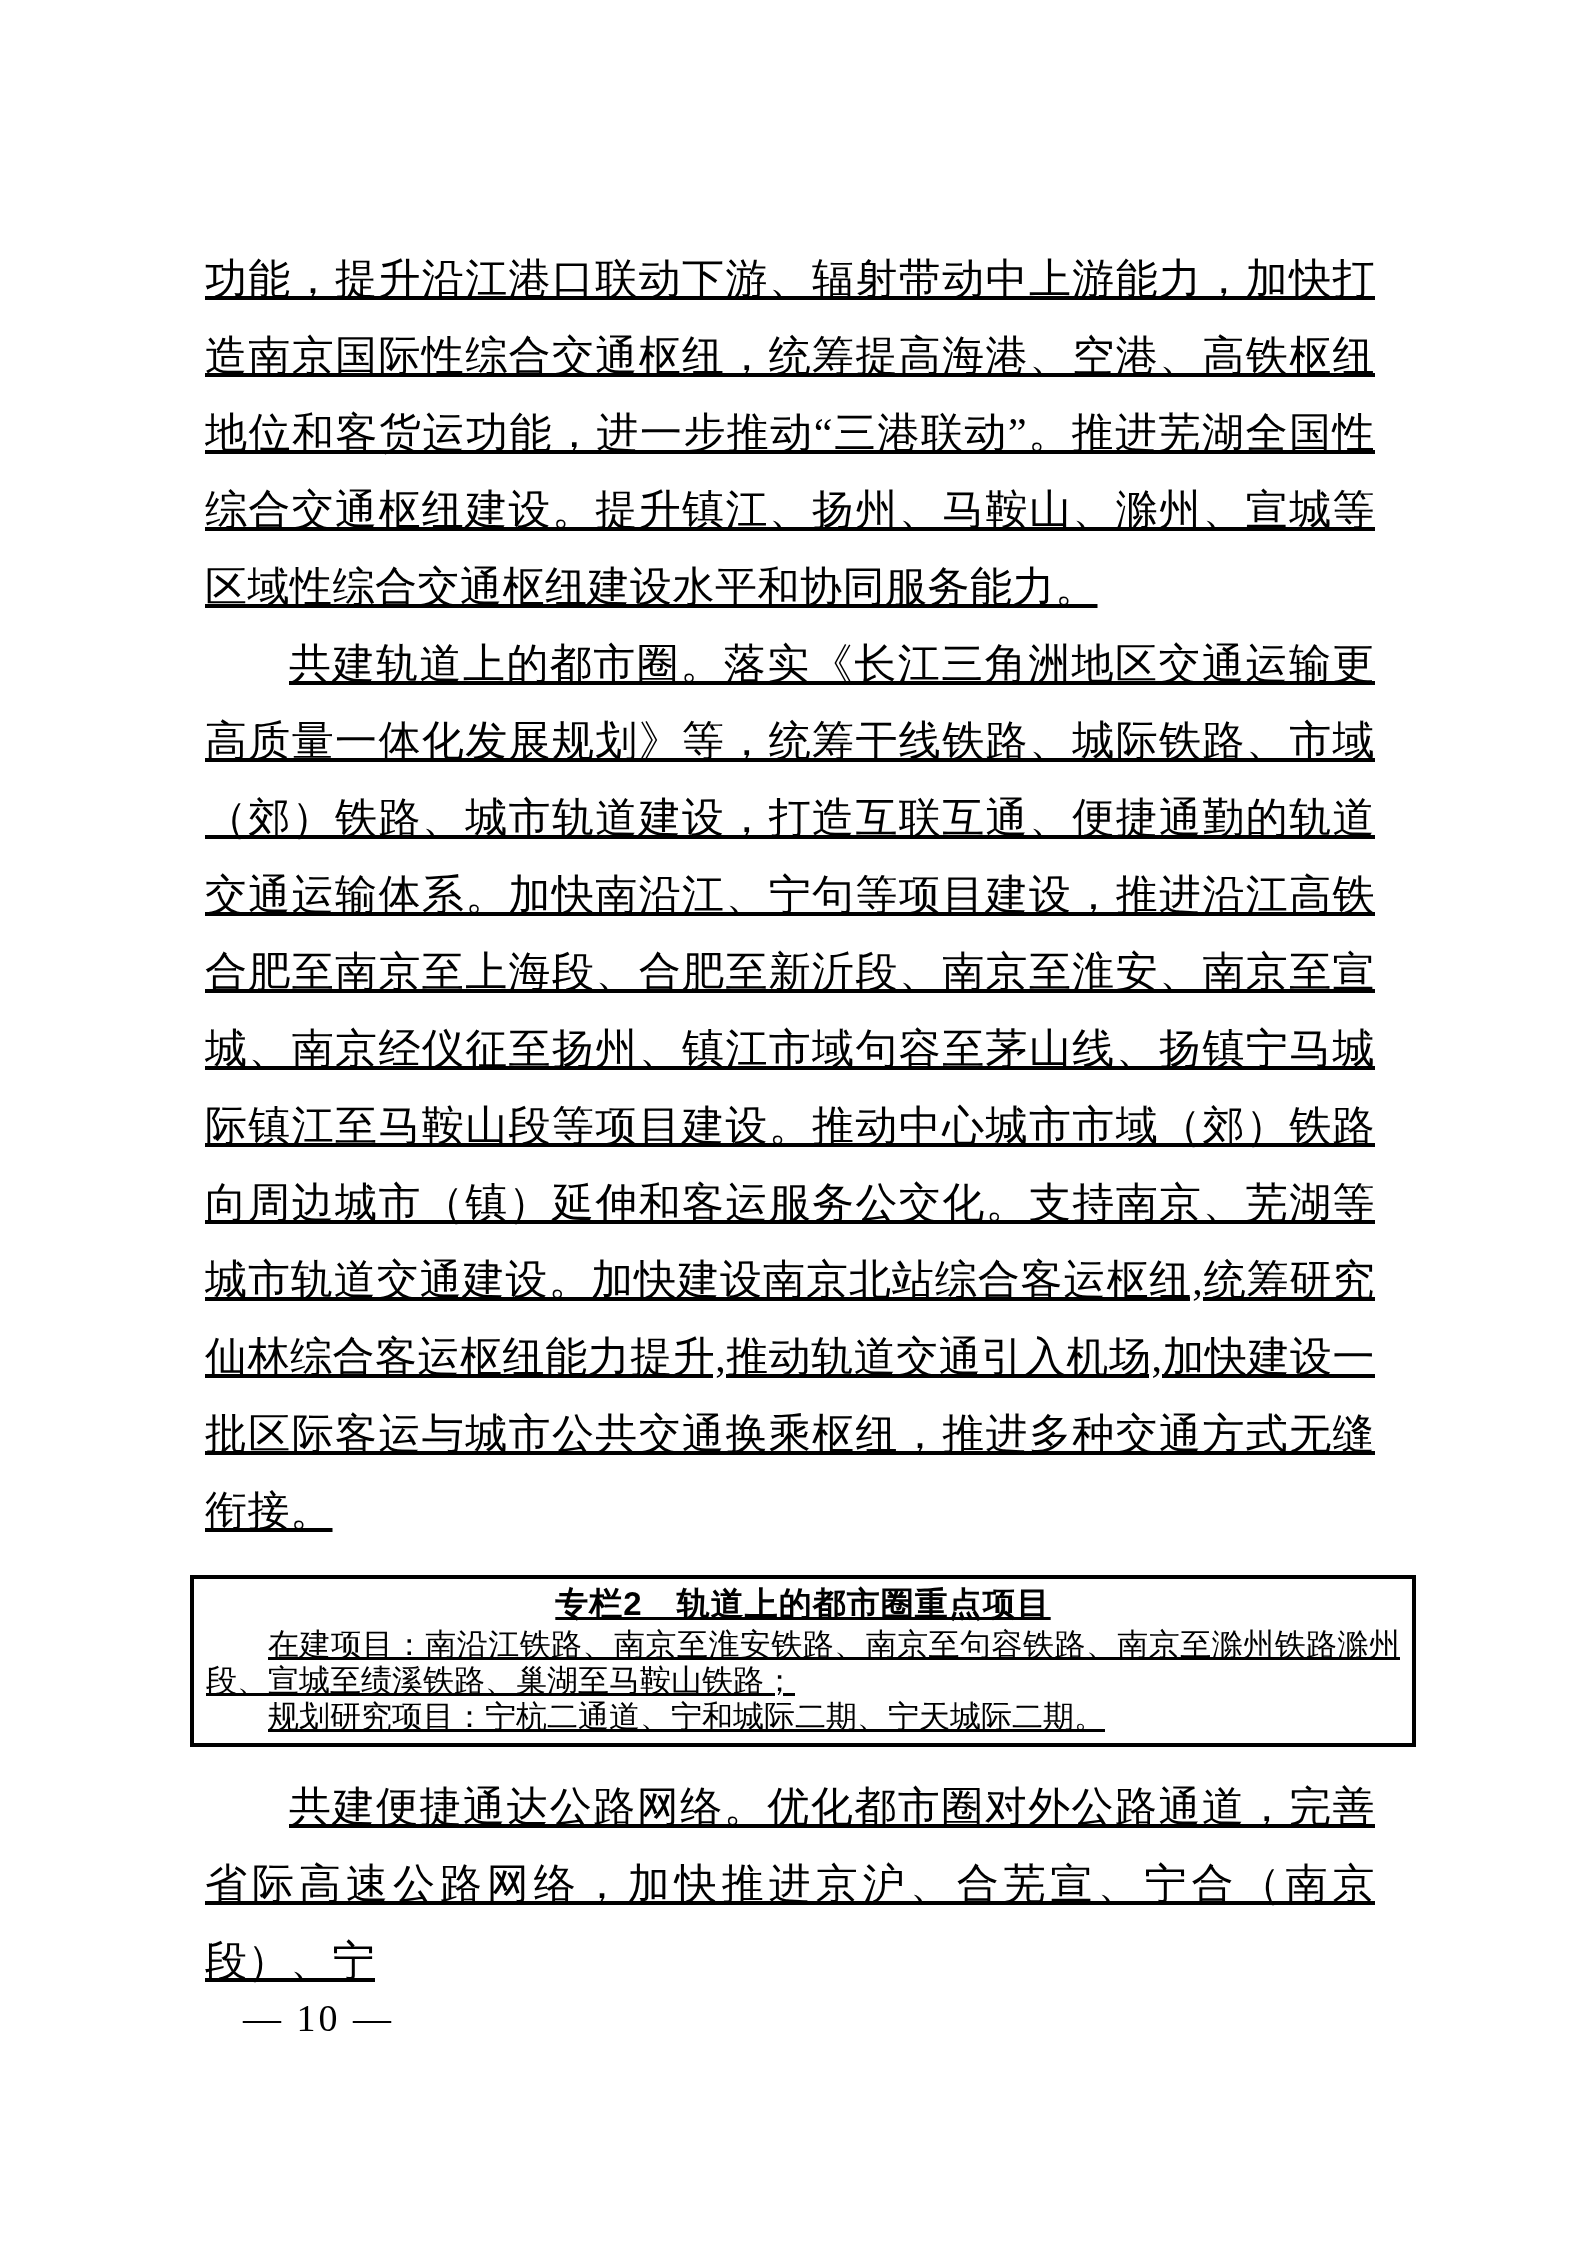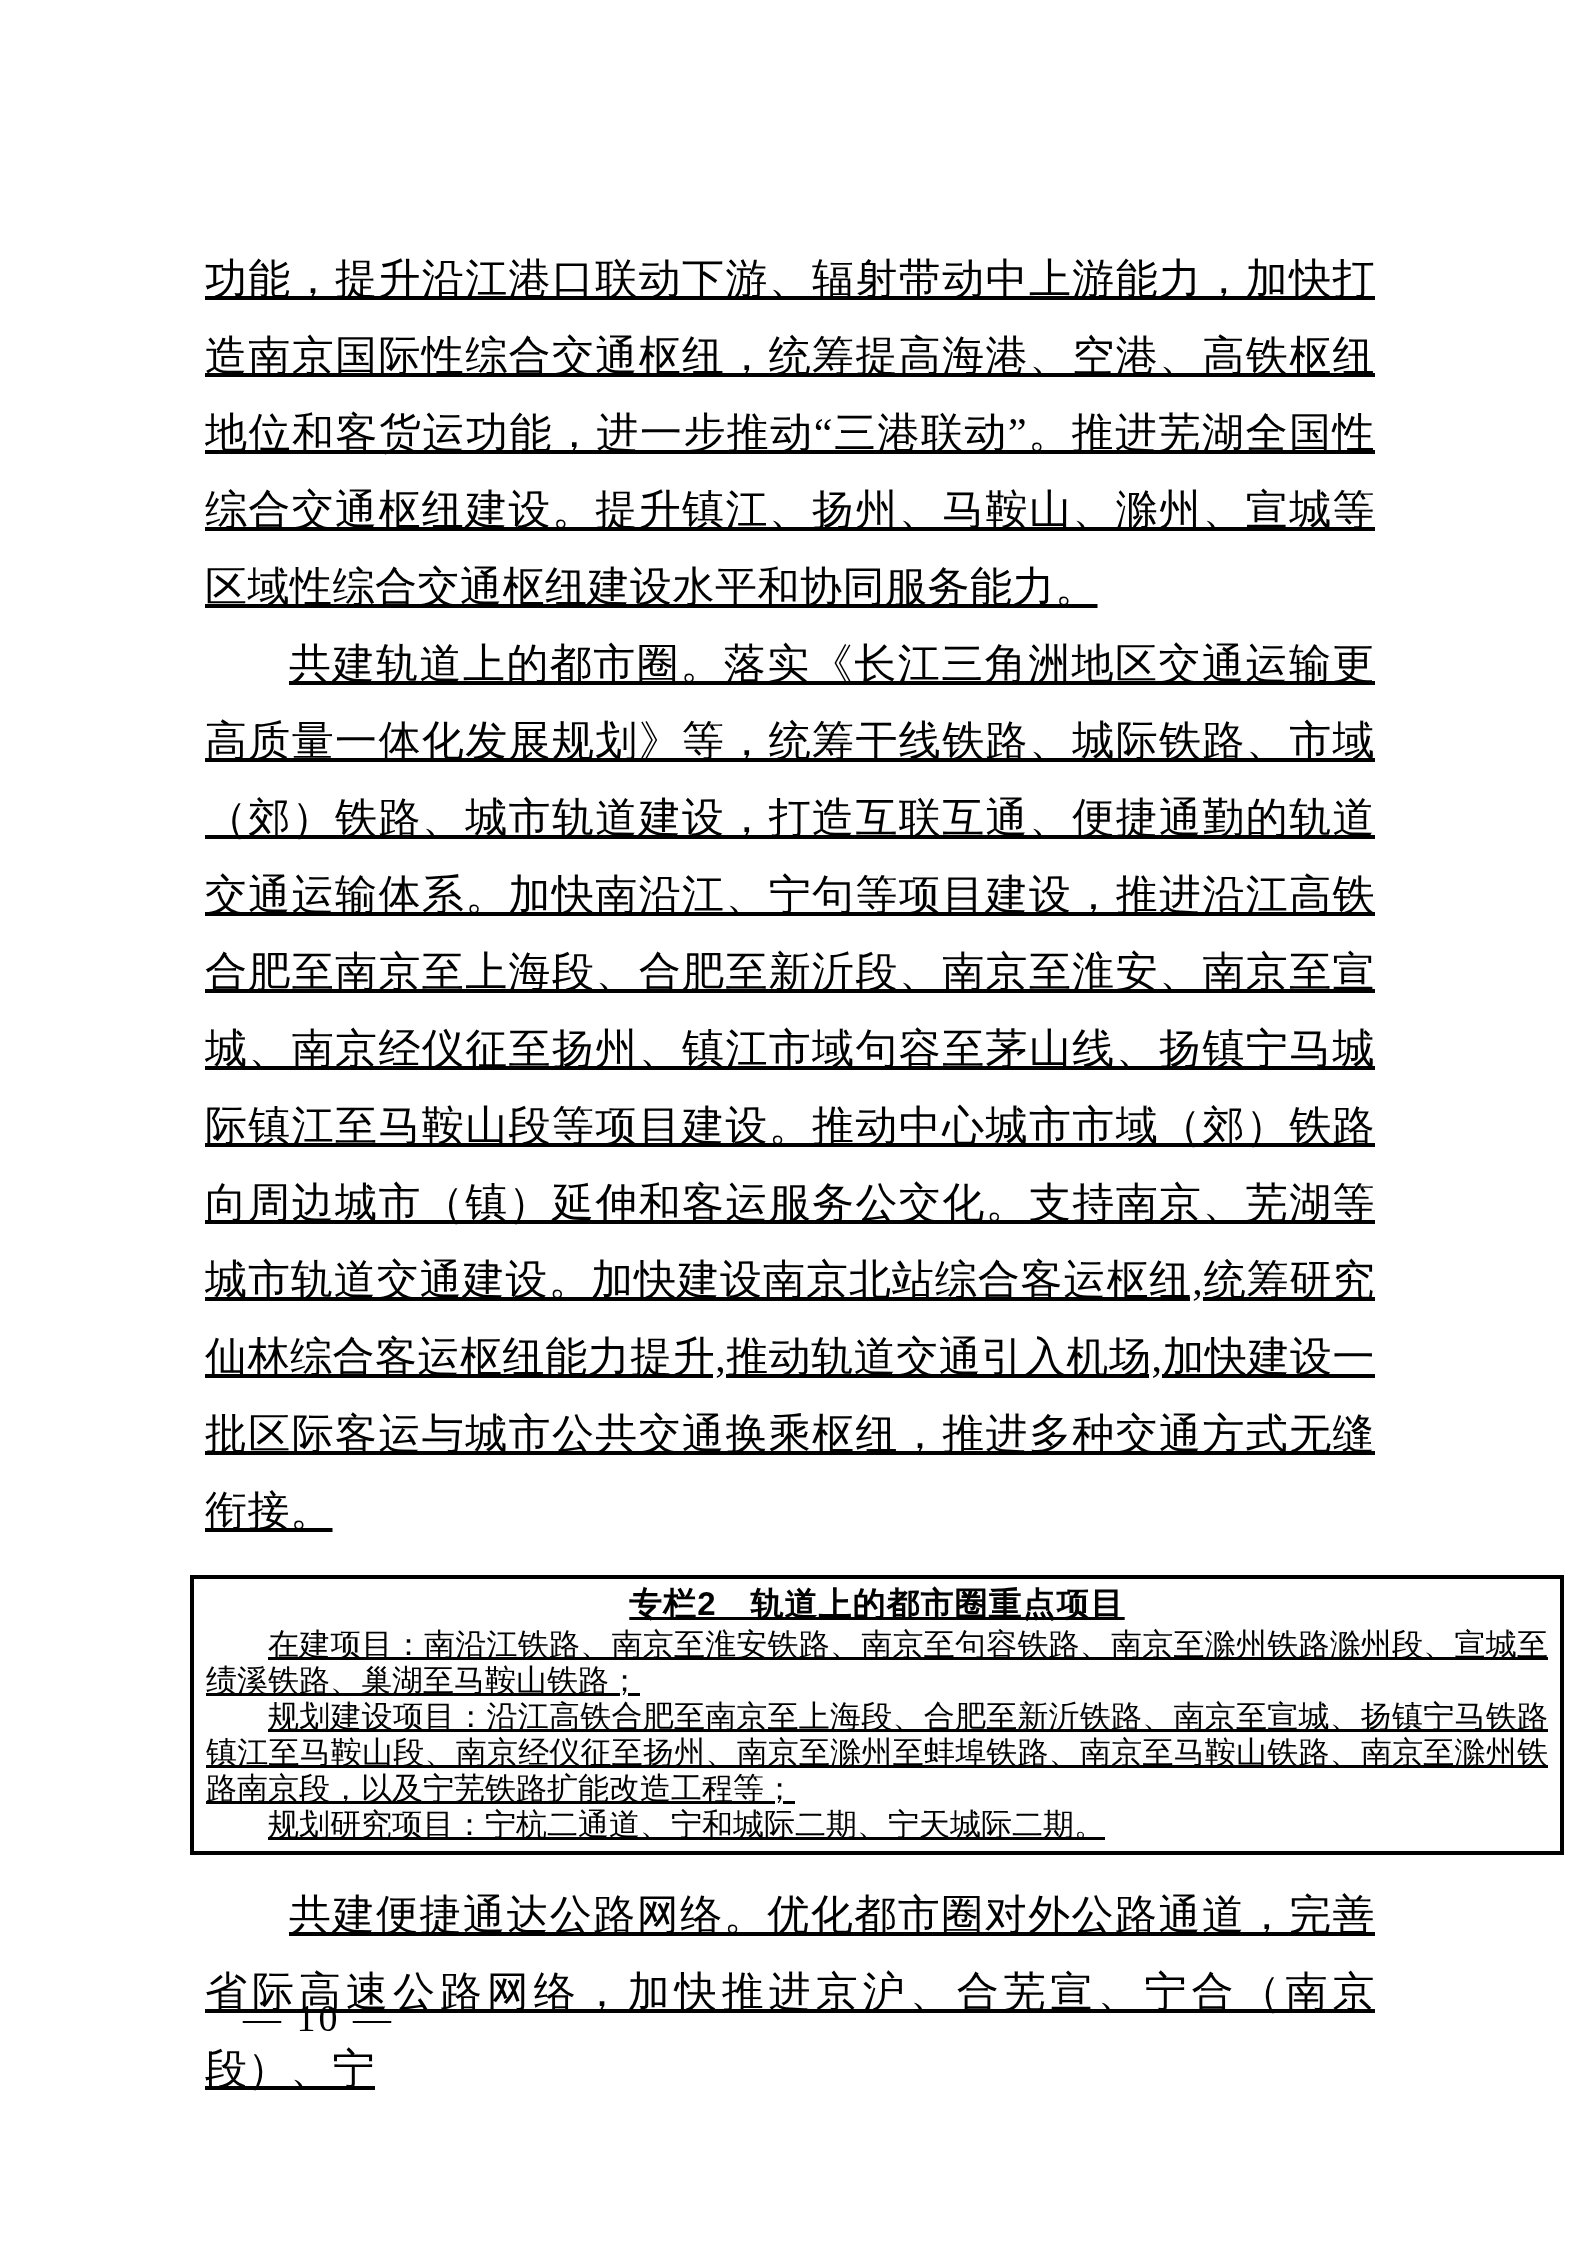--- a/index.html
+++ b/index.html
@@ -27,21 +27,21 @@
     font-size: 42px;
     line-height: 77px;
     text-align: justify;
     text-align-last: left;
     letter-spacing: 0.5px;
   }
   .no-indent { text-indent: 0; }
   .indent { text-indent: 2em; }
   .column-box {
     box-sizing: border-box;
-    width: 1374px;
+    width: 1226px;
     margin: 25px 0 0 -15px;
     border: 4px solid #000000;
     padding: 2px 12px 8px 12px;
     background: #ffffff;
   }
   .column-box-title {
     font-family: "Liberation Sans", "DejaVu Sans", sans-serif;
     font-weight: bold;
     font-size: 33px;
     line-height: 46px;
@@ -74,21 +74,20 @@
 
   <div class="text-block">
 
     <p class="body-par no-indent">功能，提升沿江港口联动下游、辐射带动中上游能力，加快打造南京国际性综合交通枢纽，统筹提高海港、空港、高铁枢纽地位和客货运功能，进一步推动“三港联动”。推进芜湖全国性综合交通枢纽建设。提升镇江、扬州、马鞍山、滁州、宣城等区域性综合交通枢纽建设水平和协同服务能力。</p>
 
     <p class="body-par indent">共建轨道上的都市圈。落实《长江三角洲地区交通运输更高质量一体化发展规划》等，统筹干线铁路、城际铁路、市域（郊）铁路、城市轨道建设，打造互联互通、便捷通勤的轨道交通运输体系。加快南沿江、宁句等项目建设，推进沿江高铁合肥至南京至上海段、合肥至新沂段、南京至淮安、南京至宣城、南京经仪征至扬州、镇江市域句容至茅山线、扬镇宁马城际镇江至马鞍山段等项目建设。推动中心城市市域（郊）铁路向周边城市（镇）延伸和客运服务公交化。支持南京、芜湖等城市轨道交通建设。加快建设南京北站综合客运枢纽,统筹研究仙林综合客运枢纽能力提升,推动轨道交通引入机场,加快建设一批区际客运与城市公共交通换乘枢纽，推进多种交通方式无缝衔接。</p>
 
     <div class="column-box">
       <div class="column-box-title">专栏2　轨道上的都市圈重点项目</div>
       <p class="box-par">在建项目：南沿江铁路、南京至淮安铁路、南京至句容铁路、南京至滁州铁路滁州段、宣城至绩溪铁路、巢湖至马鞍山铁路；</p>
-      <p class="box-par">规划建设项目：沿江高铁合肥至南京至上海段、合肥至新沂铁路、南京至宣城、扬镇宁马铁路镇江至马鞍山段、南京经仪征至扬州、南京至滁州至蚌埠铁路、南京至马鞍山铁路、南京至滁州铁路南京段，以及宁芜铁路扩能改造工程等；</p>
       <p class="box-par">规划研究项目：宁杭二通道、宁和城际二期、宁天城际二期。</p>
     </div>
 
     <p class="body-par indent after-box">共建便捷通达公路网络。优化都市圈对外公路通道，完善省际高速公路网络，加快推进京沪、合芜宣、宁合（南京段）、宁</p>
 
   </div>
 
   <div class="page-number">— 10 —</div>
 
 </div>

